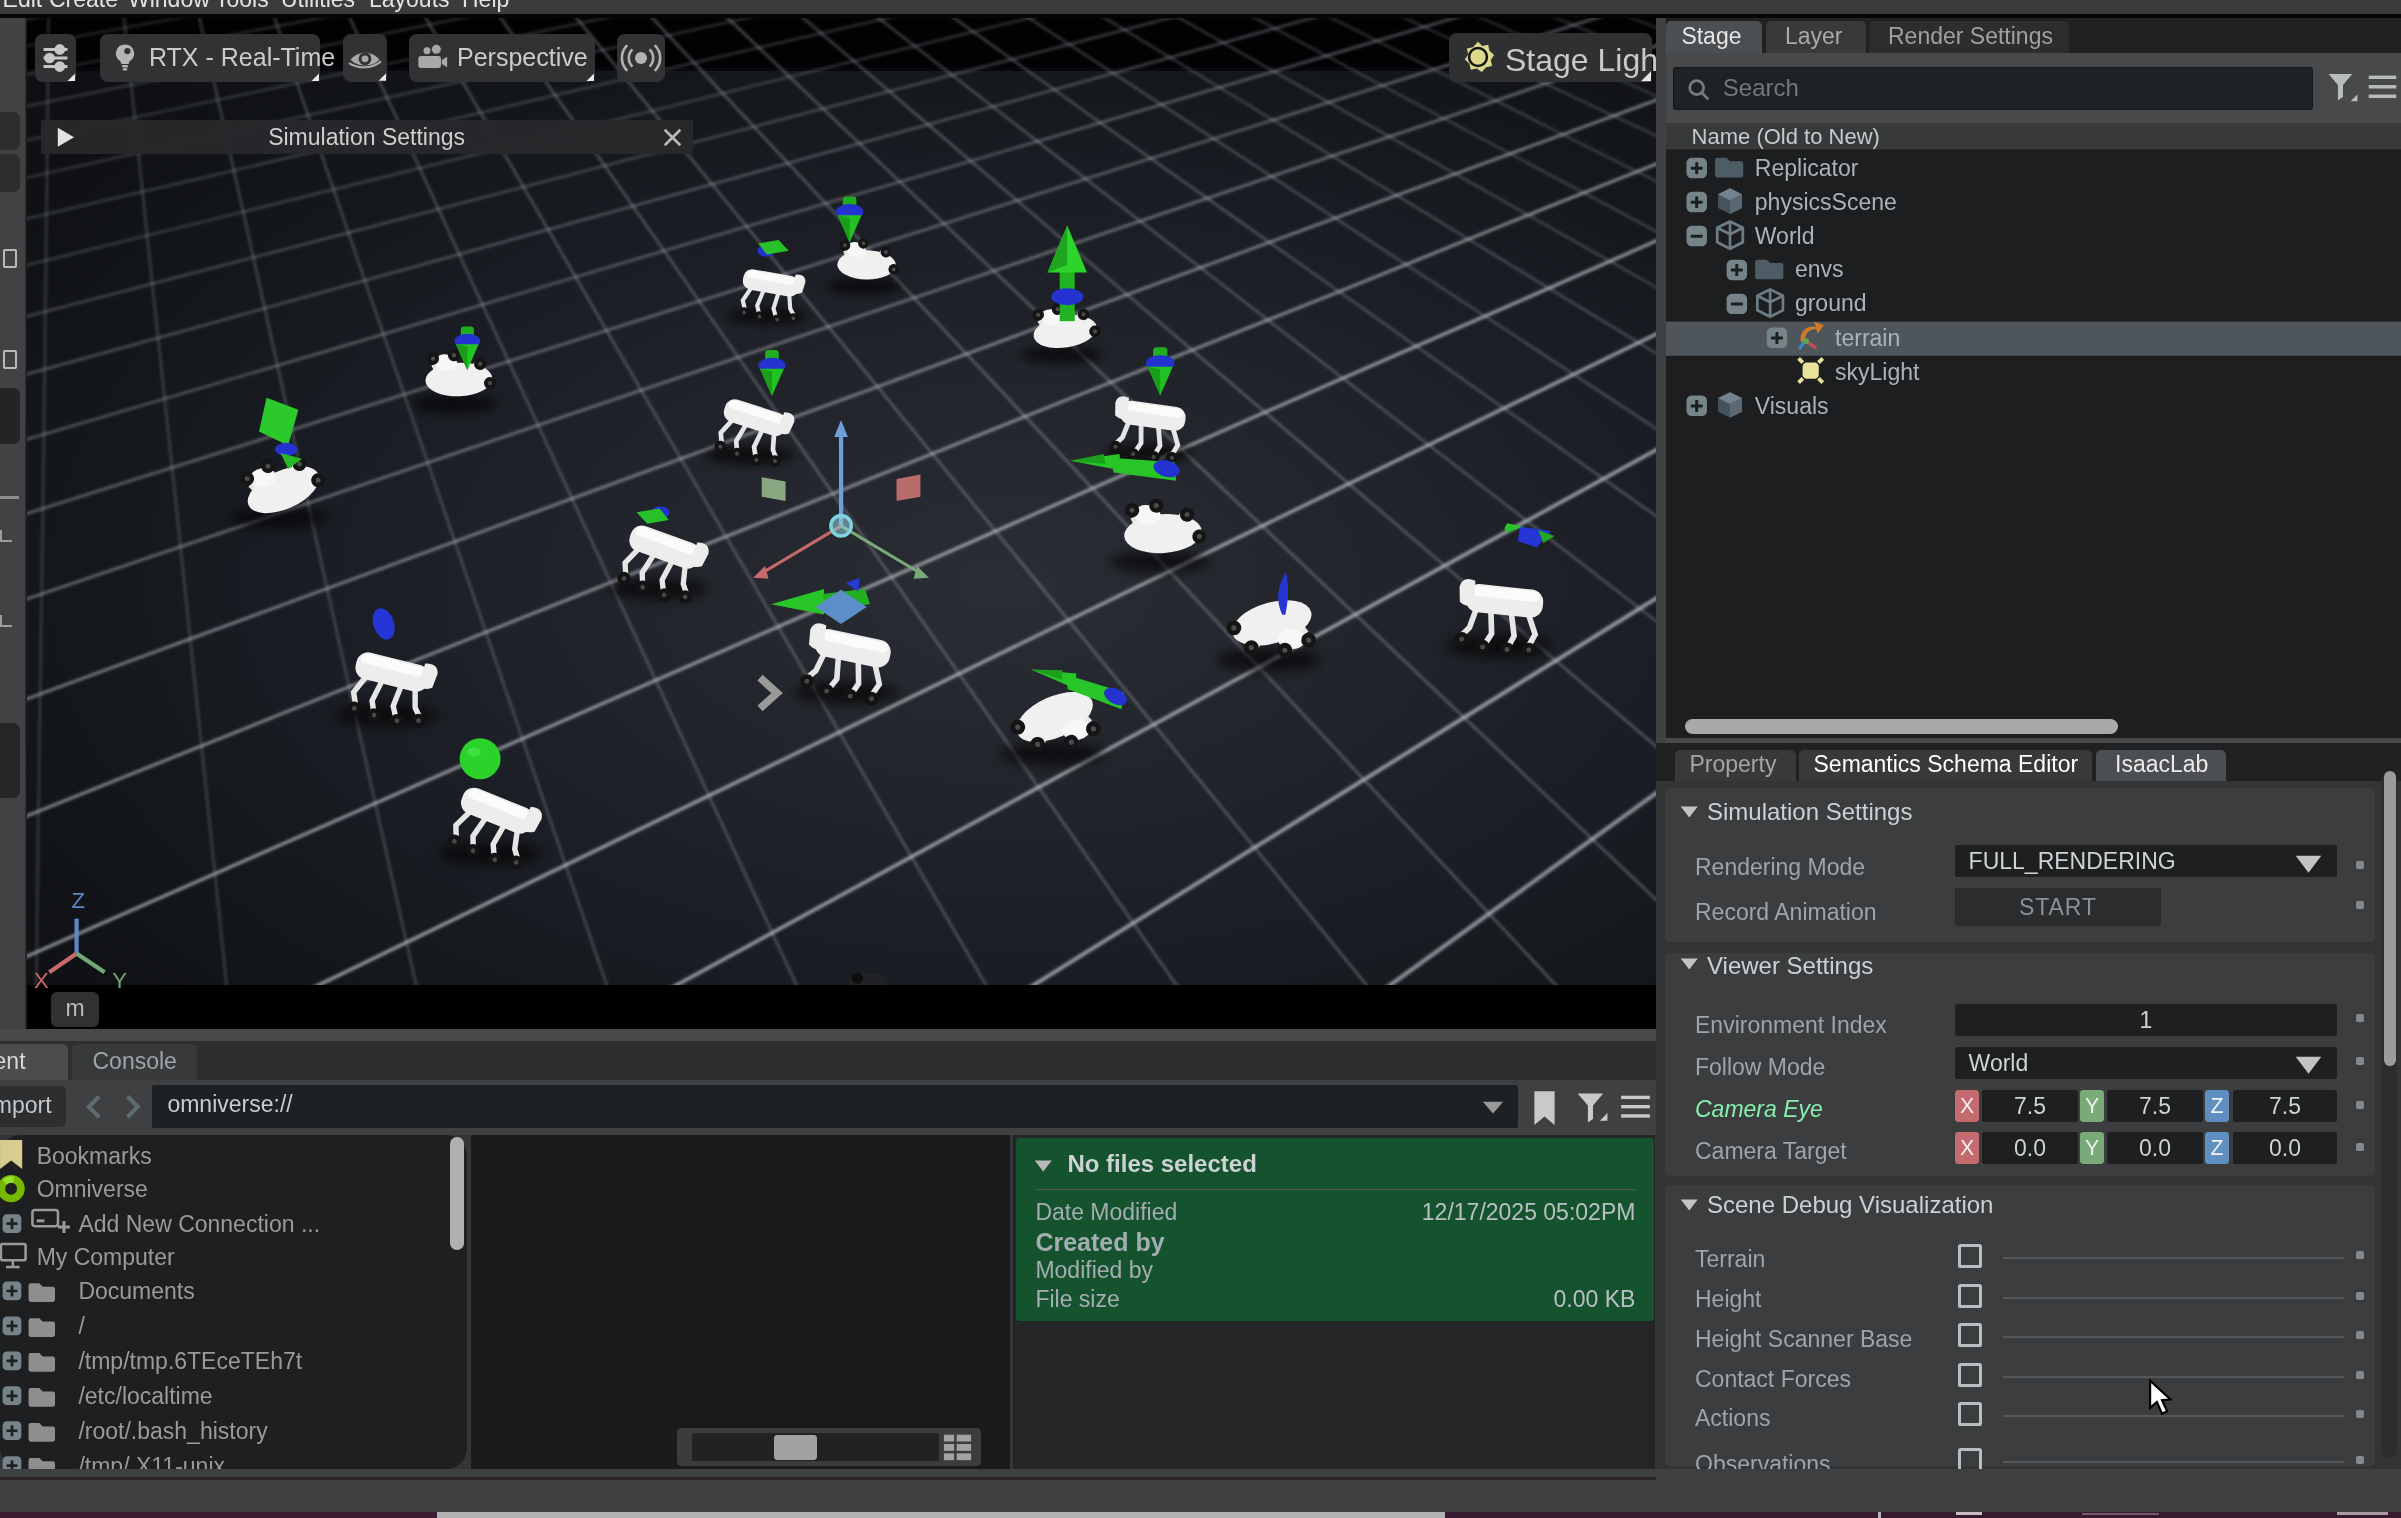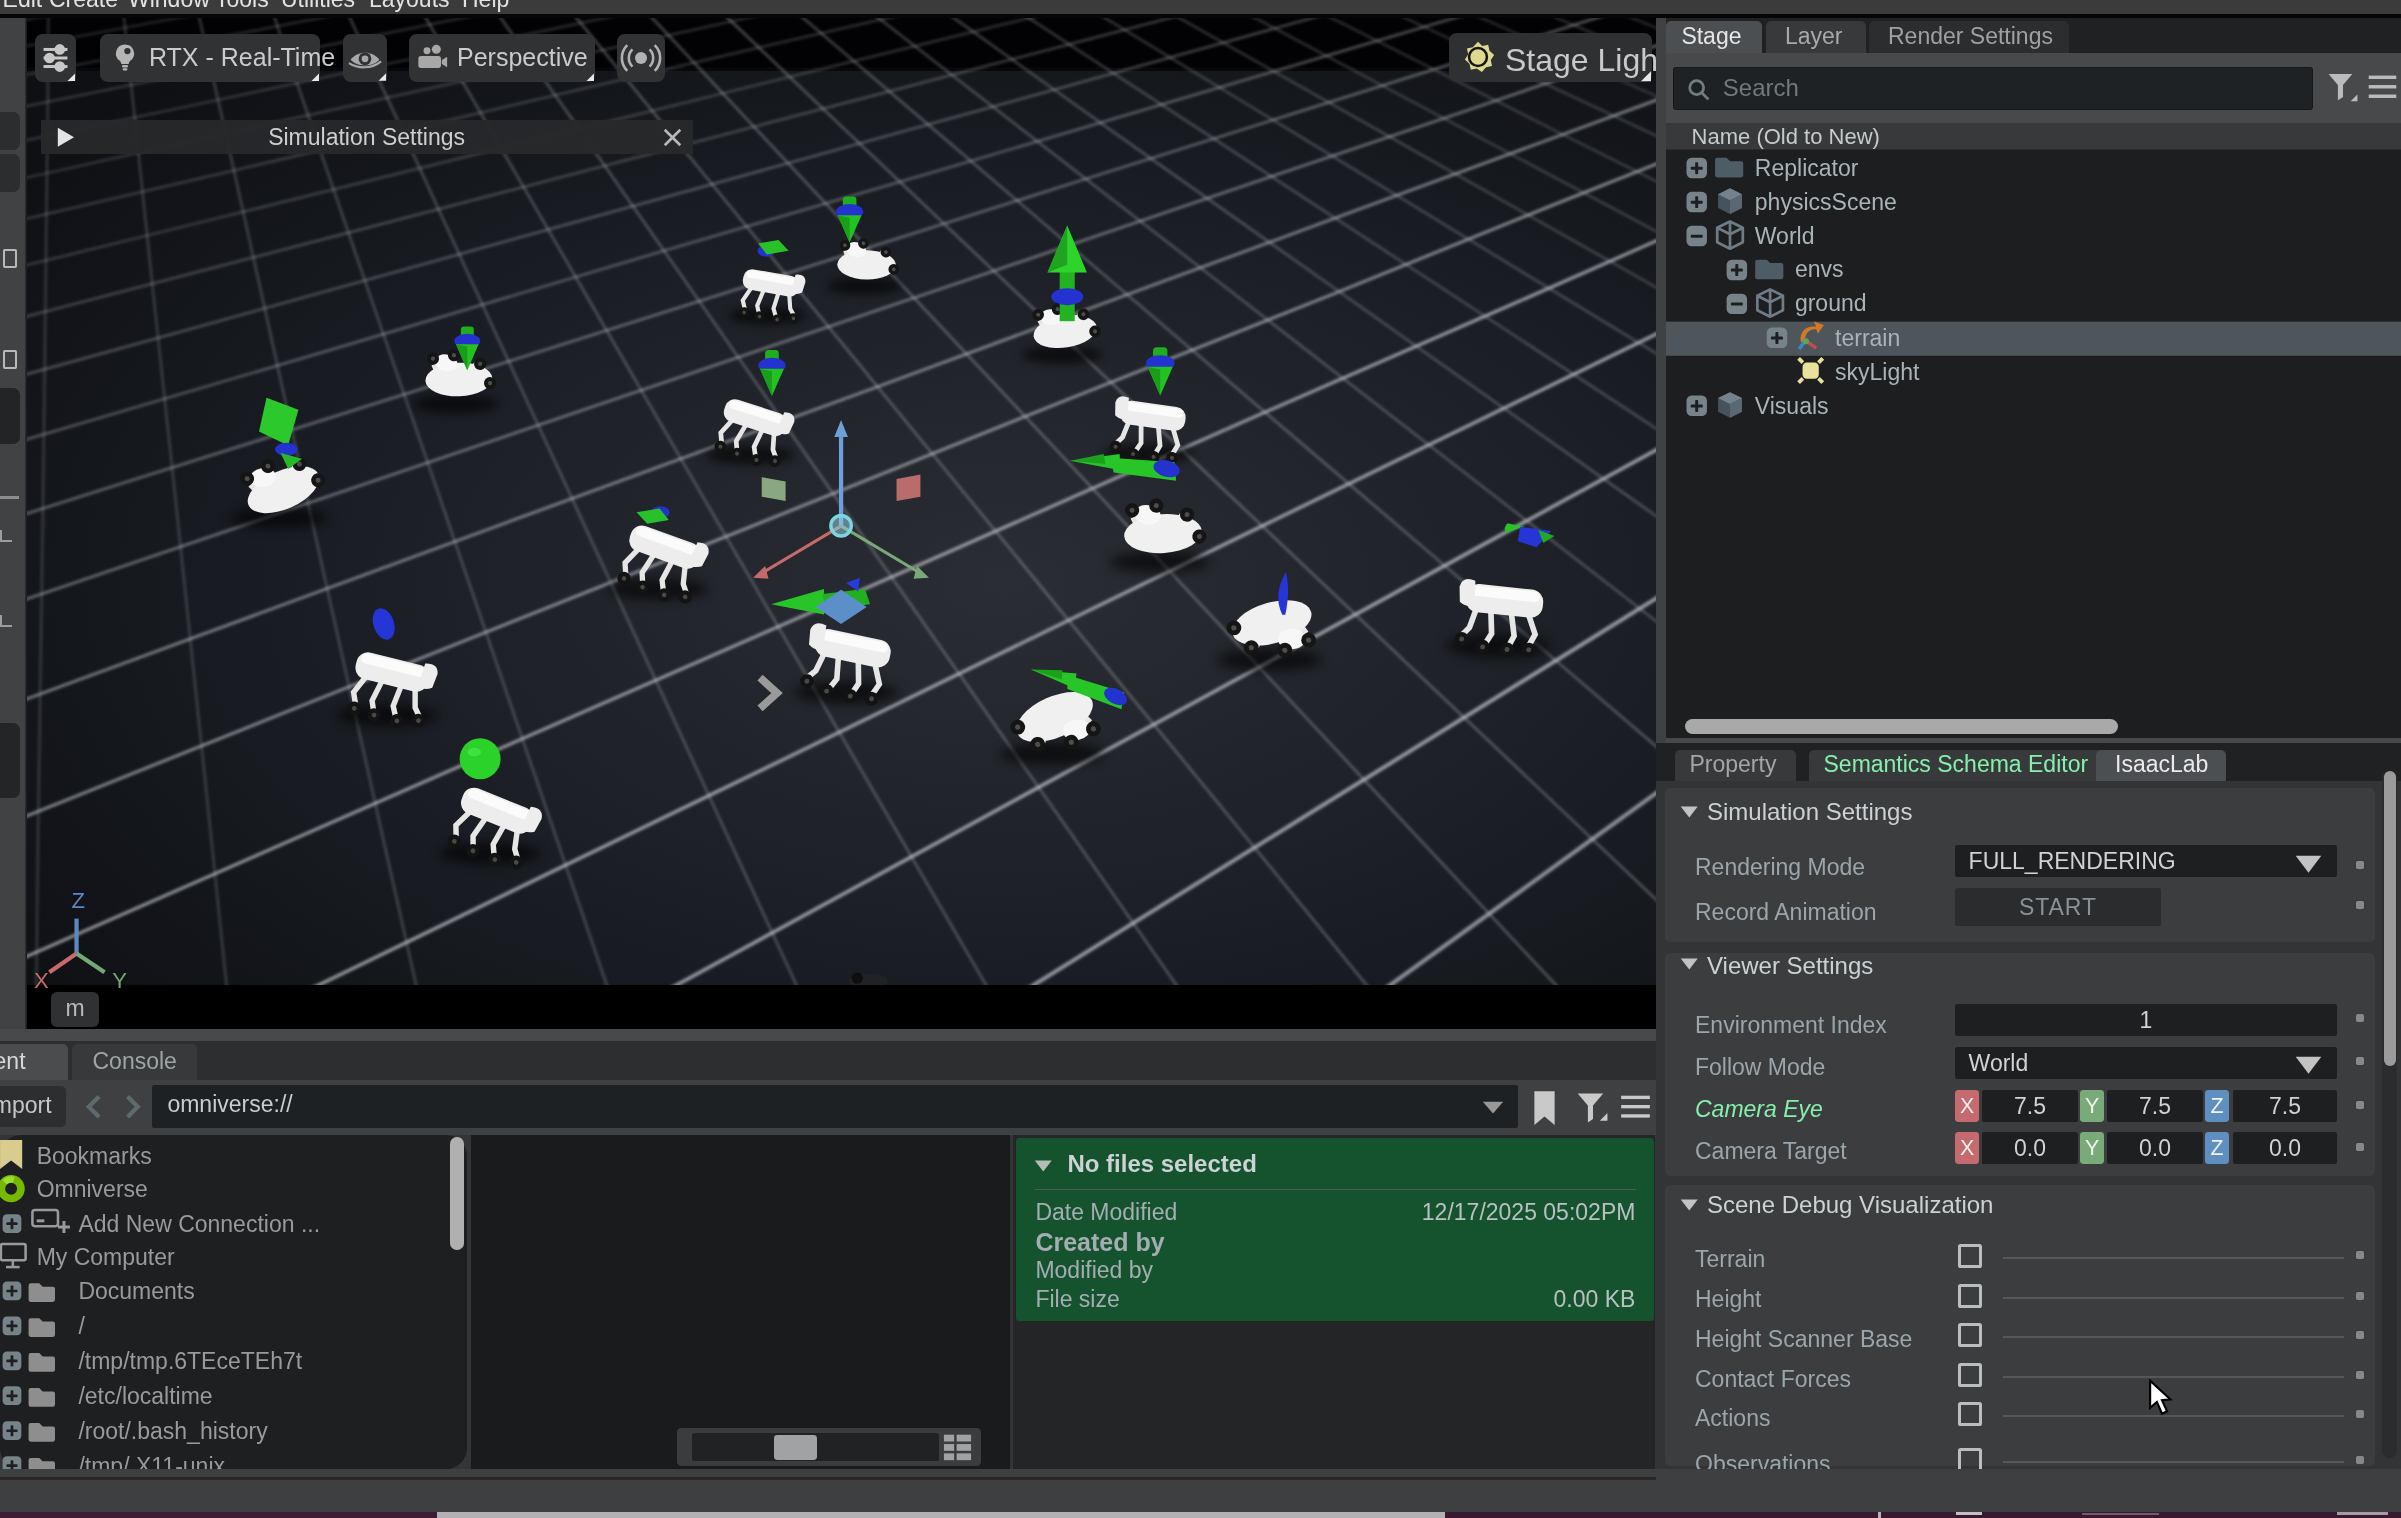--- a/index.html
+++ b/index.html
@@ -671,21 +671,21 @@
   </div>
 
   <div class="abs" style="left:0px;top:698px;width:735px;height:22px;background:#1c1e20;">
     <div class="abs" style="left:19px;top:3.4px;width:433px;height:14.5px;background:#a9a9a9;border-radius:7.7px;"></div>
   </div>
 </div>
 
 <div class="abs" style="left:1656px;top:743px;width:746px;height:734px;background:#323436;">
   <div class="abs" style="left:0;top:0;width:746px;height:38px;background:#202123;">
     <div class="abs" style="left:19px;top:6.8px;width:121px;height:31px;background:#37393b;border-radius:5.1px 5.1px 0 0;color:#a5a5a5;font-size:23px;padding:0.9px 0 0 14.5px;">Property</div>
-    <div class="abs" style="left:153px;top:6.8px;width:293px;height:31px;background:#37393b;border-radius:5.1px 5.1px 0 0;color:#86efac;font-size:23px;padding:0.9px 0 0 14.5px;">Semantics Schema Editor</div>
+    <div class="abs" style="left:143px;top:6.8px;width:293px;height:31px;background:#37393b;border-radius:5.1px 5.1px 0 0;color:#ffffff;font-size:23px;padding:0.9px 0 0 14.5px;">Semantics Schema Editor</div>
     <div class="abs" style="left:440px;top:6.8px;width:130px;height:31px;background:#4c4f52;border-radius:5.1px 5.1px 0 0;color:#eceaea;font-size:23px;padding:0.9px 0 0 19px;">IsaacLab</div>
   </div>
   <div class="abs" style="left:8.5px;top:45px;width:710px;height:154px;background:#3b3d3f;border-radius:5.1px;"></div>
 <div class="abs" style="left:8.5px;top:210px;width:710px;height:223px;background:#3b3d3f;border-radius:5.1px;"></div>
 <div class="abs" style="left:8.5px;top:442px;width:710px;height:281px;background:#3b3d3f;border-radius:5.1px;"></div>
 <svg class="abs" style="left:23px;top:61px" width="20.5" height="17" viewBox="0 0 24 20">
       <path d="M2 3 L22 3 12 16 z" fill="#c3c3c3"></path>
     </svg>
 <span class="abs txt" style="left:51px;top:55px;font-size:24px;color:#ccd2d4;">Simulation Settings</span>
 <span class="abs txt" style="left:39px;top:111px;font-size:23px;color:#9aa6ab;">Rendering Mode</span>

